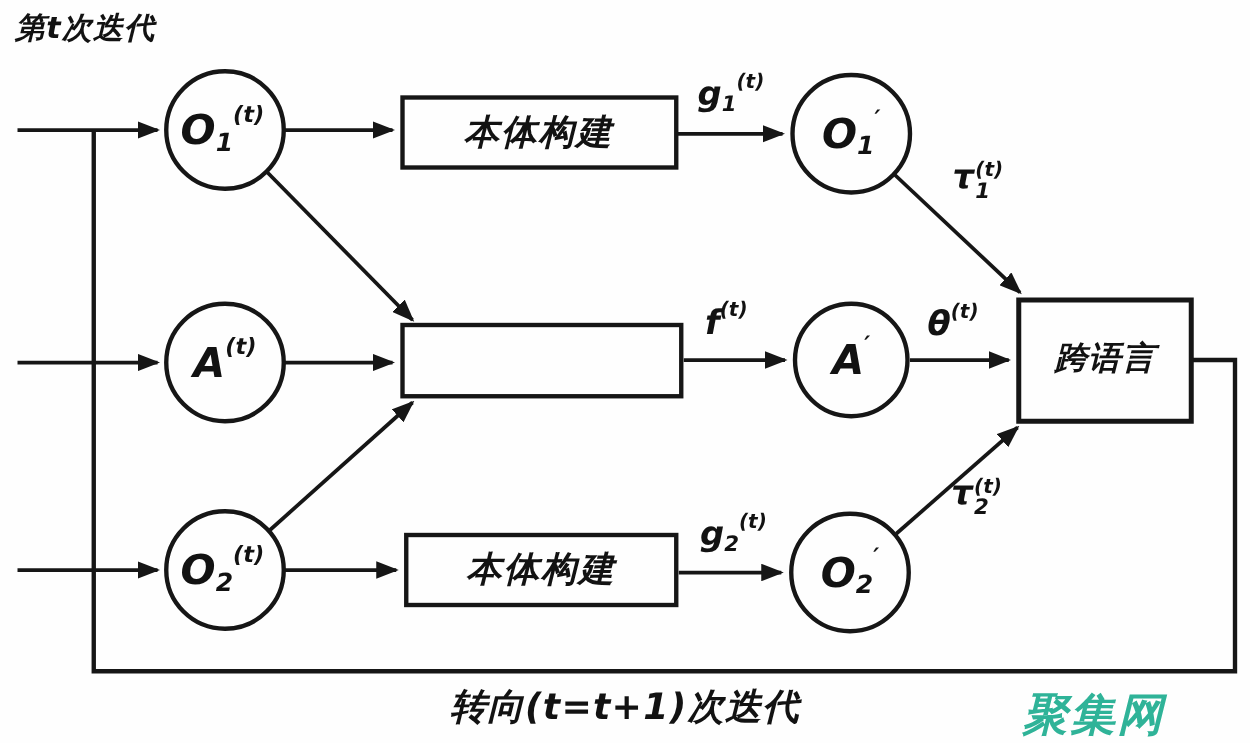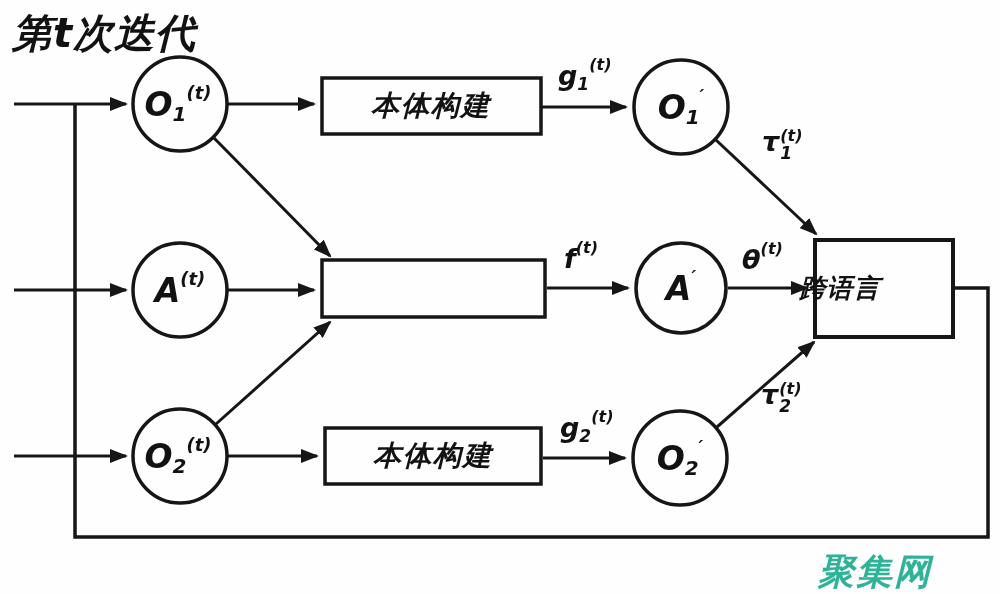--- a/index.html
+++ b/index.html
@@ -23,21 +23,21 @@
   .esub  { font-size:17px; line-height:1; margin-top:14px; }
   .esup  { font-size:16px; line-height:1; margin-top:-5px; }
   .stack { display:inline-flex; flex-direction:column; align-items:flex-start; margin-left:1px; }
   .stack .s-sup { font-size:16px; line-height:1; }
   .stack .s-sub { font-size:17px; line-height:1; margin-top:1px; }
 
   
   .cn { font-weight:bold; font-style:italic; color:#121212; }
   .box-label { font-size:28px; letter-spacing:2px;font-style:italic; }
   .val-label { font-size:26px; text-align:center; line-height:33px; letter-spacing:1px; }
-  .title { font-size:40px; letter-spacing:1px; }
+  .title { font-size:24px; letter-spacing:1px; }
   .footer { font-size:29px; letter-spacing:1px; }
   .watermark { font-size:36px; font-weight:bold; font-style:italic; letter-spacing:2px; }
 </style>
 </head>
 <body>
 
 <div class="stage">
 
   <svg class="canvas" width="1000" height="594" viewBox="0 0 1000 594">
     <defs>
@@ -108,21 +108,21 @@
       <span class="nsup">′</span>
   </div>
   <div class="lbl centered node-math" style="left:680px; top:458px;">
     <span class="nbase">O</span>
       <span class="nsub">2</span>
       <span class="nsup">′</span>
   </div>
 
   <div class="lbl centered cn box-label" style="left:431px; top:106px;">本体构建</div>
   <div class="lbl centered cn box-label" style="left:433px; top:456px;">本体构建</div>
-  <div class="lbl centered cn val-label" style="left:840px; top:288px;">
+  <div class="lbl centered cn val-label" style="left:884px; top:288px;">
     <div>跨语言</div>
   </div>
 
   <div class="lbl math" style="left:558px; top:62px;">
     <span class="ebase">g</span>
       <span class="esub">1</span>
       <span class="esup">(t)</span>
   </div>
   <div class="lbl math" style="left:564px; top:245px;">
     <span class="ebase">f</span>
@@ -147,16 +147,19 @@
     </span>
   </div>
   <div class="lbl math" style="left:761px; top:381px;">
     <span class="ebase">τ</span>
     <span class="stack">
       <span class="s-sup">(t)</span>
       <span class="s-sub">2</span>
     </span>
   </div>
 
+  <div class="lbl cn footer" style="left:500px; top:546px; transform:translateX(-50%);">
+    <span>转向</span><span>(t=t+1)</span><span>次迭代</span>
+  </div>
 
   <div class="lbl watermark" style="left: 818px; top: 548px; color: rgb(47, 179, 152);">聚集网</div>
 
 </div>
 
 </body></html>

